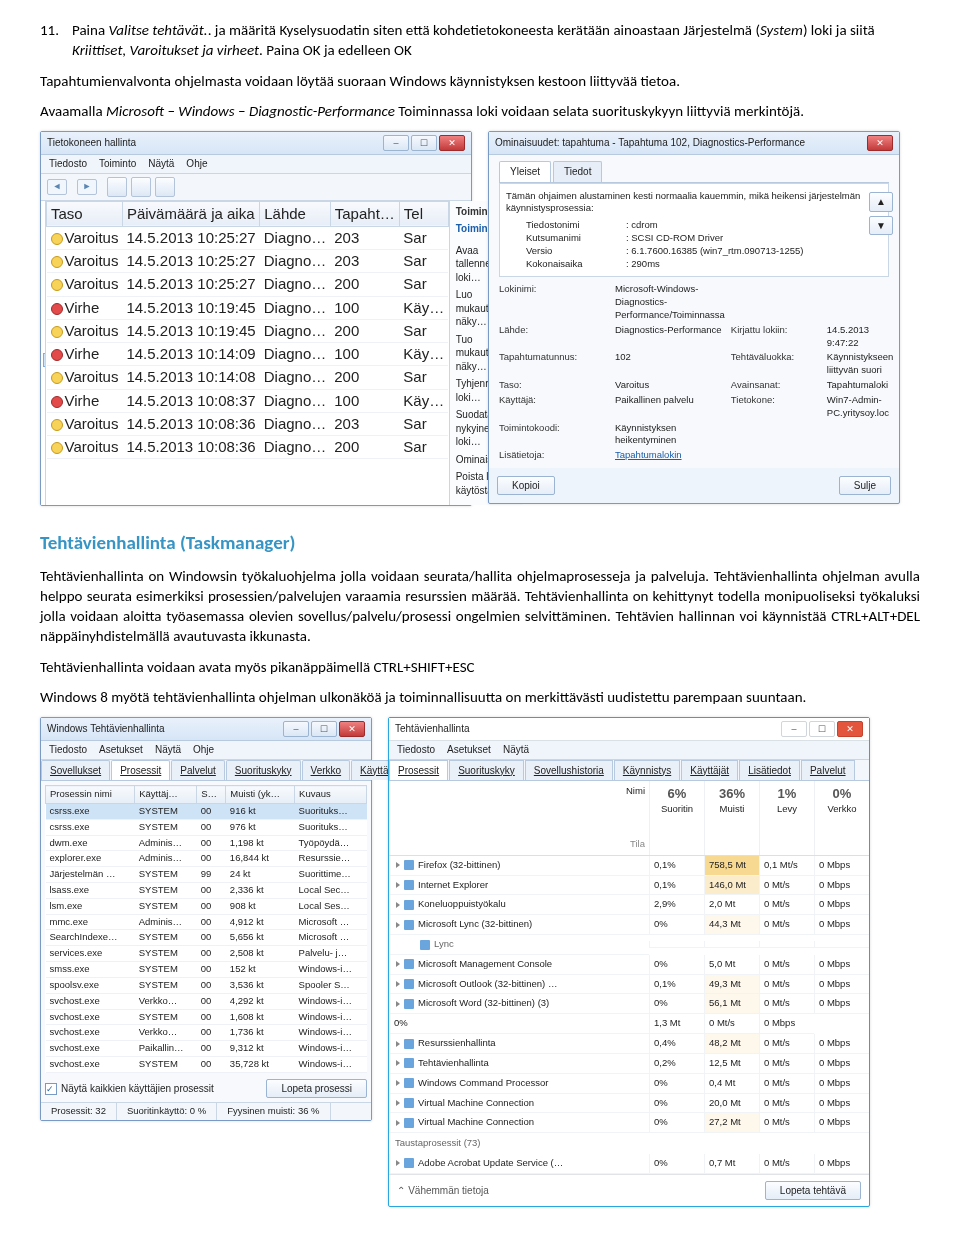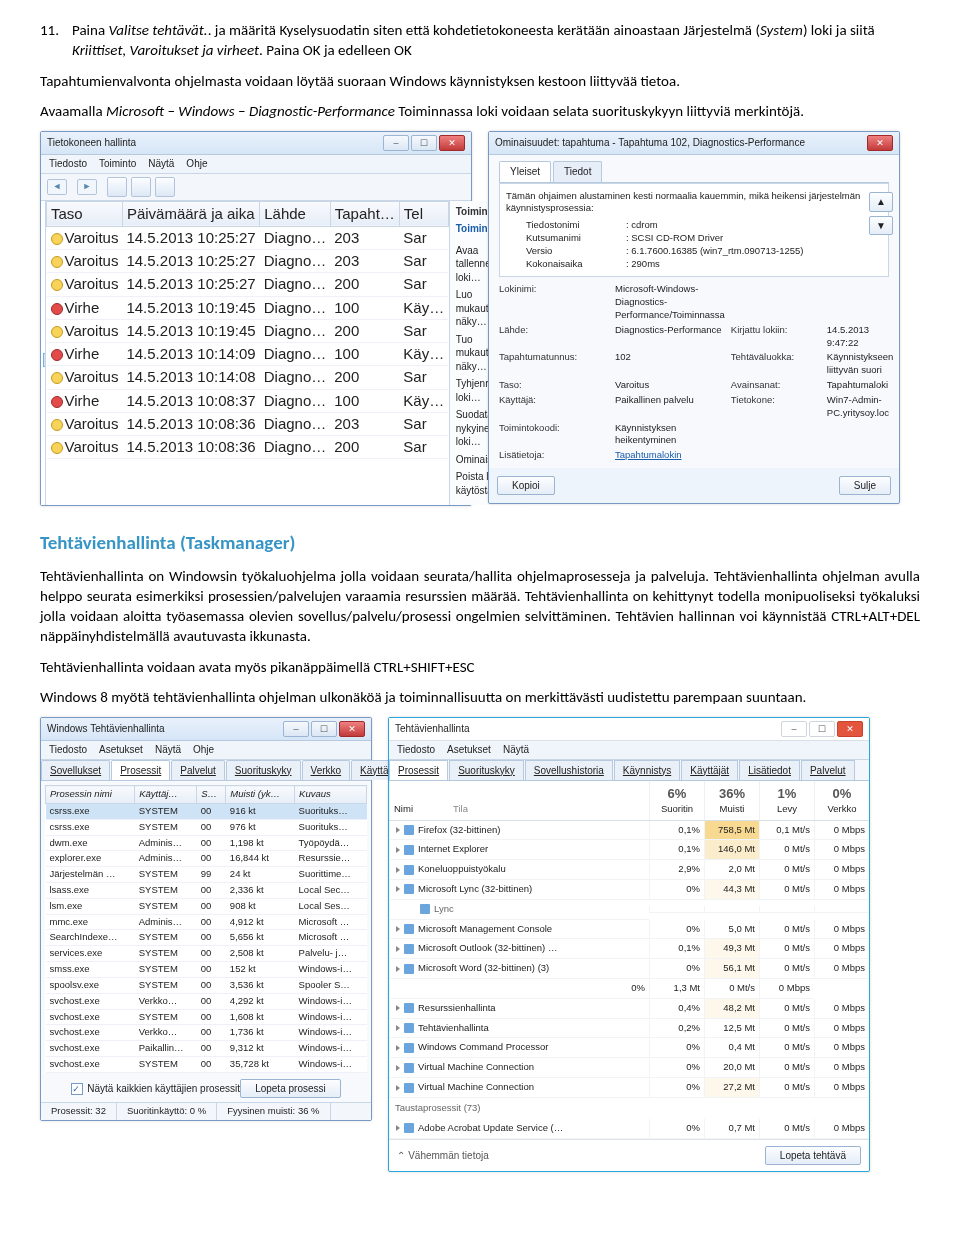--- a/index.html
+++ b/index.html
@@ -159,40 +159,40 @@
   .kv .k { color:#333; }
   .kv .link { color:#1a5dab; text-decoration:underline;}
   .dlg-btns { display:flex; justify-content:space-between; padding:8px; }
   .btn { padding:2px 14px; background:linear-gradient(#fcfdff,#e5edf7); border:1px solid #9bb4d1; border-radius:2px; font-size:10px;}
 
   
   .tm-tabs { display:flex; border-bottom:1px solid #b7c9df; background:#f3f7fc; font-size:10px;text-decoration:underline;}
   .tm-tab { padding:3px 8px; border:1px solid #b7c9df; border-bottom:none; background:#eaf0f8; margin-right:1px; border-radius:2px 2px 0 0;}
   .tm-tab.active { background:#fff;}
   .tm-grid { font-size:9.5px; border-collapse:collapse; width:100%; background:#fff;}
-  .tm-grid th { text-align:left; background:linear-gradient(#f8fafd,#e7eef7); border:1px solid #c9d6e6; padding:2px 4px; font-weight:400;font-style:italic;}
+  .tm-grid th { text-align:left; background:linear-gradient(#f8fafd,#e7eef7); border:1px solid #c9d6e6; padding:2px 4px; font-weight:400;}
   .tm-grid td { border-bottom:1px solid #eef2f8; padding:1px 4px; white-space:nowrap;}
   .tm-grid tr.sel td { background:#cfe3f7; }
   .checkbox { display:inline-block;width:10px;height:10px;border:1px solid #7a9ac6;background:#fff;margin-right:4px;vertical-align:middle;}
   .checkbox.checked::after { content:"✓"; font-size:9px; color:#2a64a5; position:relative; top:-2px; left:0px;}
   .statusbar { display:flex; border-top:1px solid #c9d6e6; background:#f3f7fc; font-size:9.5px;}
   .statusbar span { padding:2px 10px; border-right:1px solid #c9d6e6;}
 
   
   .w8 { border-color:#2aa6df; background:#fff;}
   .w8 .titlebar { background:#fff; border-bottom:1px solid #d9e0e6;}
   .w8 .tbtn { background:#fff; border:1px solid #d0d6db;}
   .w8 .tbtn.close { background:#e4553d; border-color:#c7432d;}
   .w8 .tm-tab { border-radius:0; }
   .w8-head { display:grid; grid-template-columns: 1fr 55px 55px 55px 55px; font-size:9.5px; border-bottom:1px solid #d9e0e6;}
   .w8-head .col { padding:4px; border-left:1px solid #eef1f3;}
   .w8-head .pct { font-size:13px; font-weight:600; color:#555;}
   .w8-row { display:grid; grid-template-columns: 1fr 55px 55px 55px 55px; font-size:9.5px; align-items:center;}
   .w8-row > div { padding:3px 4px; border-bottom:1px solid #f1f4f6; border-left:1px solid #f1f4f6;}
-  .cell { text-align:right; }
+  .cell { }
   .cell.heat1{ background:#fdf7ec;} .cell.heat2{background:#fbeccb;} .cell.heat3{background:#f7d991;}
   .pic { display:flex; gap: 16px; margin: 10px 0 24px 0; align-items:flex-start;}
   .app-icon{display:inline-block;width:10px;height:10px;background:#6aa6dd;margin-right:4px;border-radius:1px;vertical-align:middle;}
   .expand-caret {display:inline-block;width:0;height:0;border-left:4px solid #888;border-top:3px solid transparent;border-bottom:3px solid transparent;margin:0 4px 0 2px;vertical-align:middle;}
   .w8-bottom{display:flex;justify-content:space-between;align-items:center;padding:6px 8px;border-top:1px solid #e0e4e8;}
   .navarrow{display:inline-flex;width:18px;height:14px;align-items:center;justify-content:center;border:1px solid #b3c4da;background:#f0f6fc;color:#5a86b4;font-size:9px;border-radius:2px;margin-right:6px;}
 </style>
 </head>
 <body>
 
@@ -567,21 +567,21 @@
             </tr>
             <tr>
               <td>svchost.exe</td>
               <td>SYSTEM</td>
               <td>00</td>
               <td>35,728 kt</td>
               <td>Windows-i…</td>
             </tr>
           </tbody>
       </table>
-      <div style="display:flex;justify-content:center;align-items:center;margin-top:6px;">
+      <div style="display:flex;justify-content:space-between;align-items:center;margin-top:6px;">
         <label><span class="checkbox checked"></span><span>Näytä kaikkien käyttäjien prosessit</span></label>
         <div class="btn">Lopeta prosessi</div>
       </div>
     </div>
     <div class="statusbar" id="tm7-status">
         <span>Prosessit: 32</span>
         <span>Suoritinkäyttö: 0 %</span>
         <span>Fyysinen muisti: 36 %</span>
       </div>
   </div>
@@ -603,21 +603,21 @@
     <div class="tm-tabs" id="tm8-tabs">
         <div class="tm-tab active">Prosessit</div>
         <div class="tm-tab">Suorituskyky</div>
         <div class="tm-tab">Sovellushistoria</div>
         <div class="tm-tab">Käynnistys</div>
         <div class="tm-tab">Käyttäjät</div>
         <div class="tm-tab">Lisätiedot</div>
         <div class="tm-tab">Palvelut</div>
       </div>
     <div class="w8-head">
-      <div class="col" style="display:flex;align-items:flex-end;gap:40px;">
+      <div class="col" style="display:flex;align-items:flex-end;gap:40px;flex-direction:column;">
           <span>Nimi</span>
           <span style="color:#888">Tila</span>
         </div>
       <div class="col" style="text-align:center;">
           <div class="pct">6%</div>
           <div>Suoritin</div>
         </div>
       <div class="col" style="text-align:center;">
           <div class="pct">36%</div>
           <div>Muisti</div>

